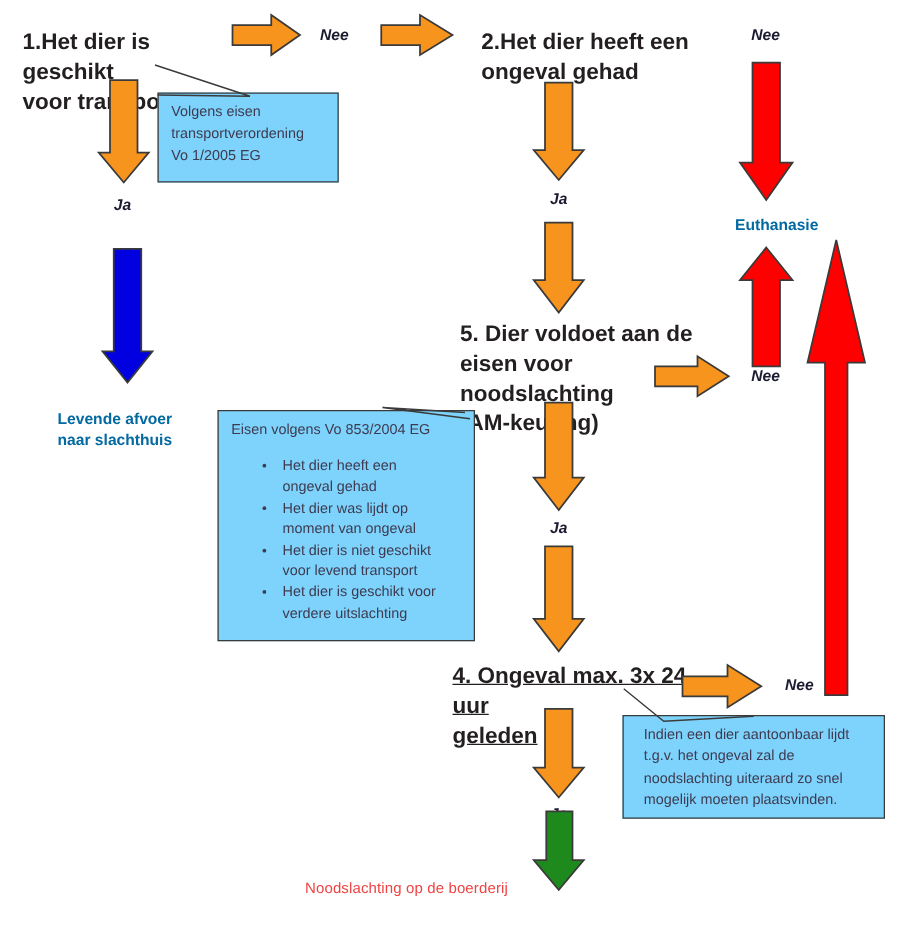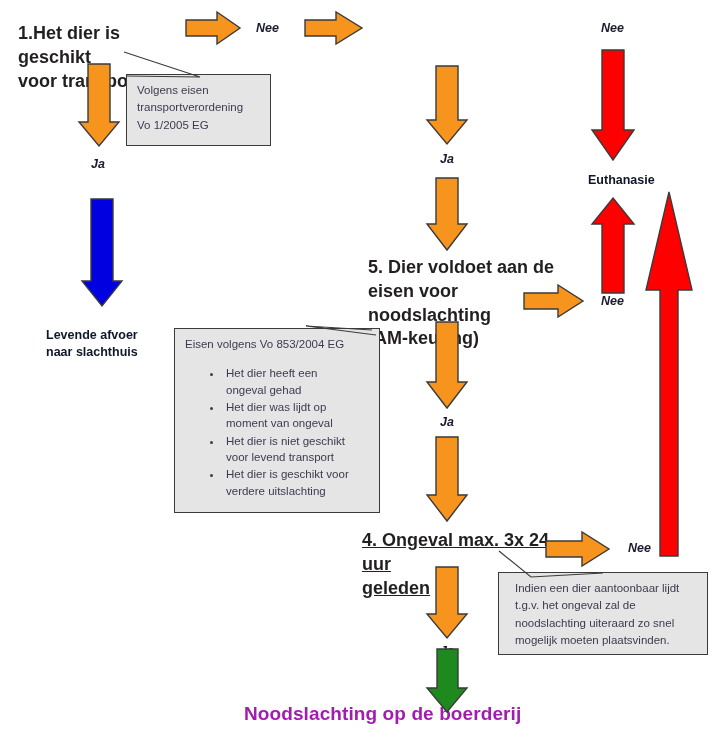--- a/index.html
+++ b/index.html
@@ -28,36 +28,36 @@
     font-weight: bold;
     font-size: 12.5px;
     color: #1b1b32;
     white-space: nowrap;
     font-style: italic;
   }
   .terminal-label {
     position: absolute;
     font-weight: bold;
     font-size: 12.5px;
-    color: #0f172a;
+    color: #0369a1;
     line-height: 1.34;
     white-space: pre-line;
   }
   .final-label {
     position: absolute;
-    font-weight: bold;
-    font-size: 19px;
-    color: #a21caf;
+    font-weight: normal;
+    font-size: 12px;
+    color: #ef4444;
     white-space: nowrap;
     letter-spacing: 0.1px;
   }
   .callout {
     position: absolute;
     border: 1px solid #3b3b3b;
-    background: #e5e5e5;
+    background: #7dd3fc;
     box-sizing: border-box;
     font-size: 11.5px;
     color: #3e3a50;
     line-height: 1.5;
     padding: 7px 9px 7px 10px;
     z-index: 5;
   }
   .callout .c-title {
     display: block;
     white-space: pre-line;
@@ -156,20 +156,22 @@
     <polyline points="124,52 200,77 126,76" fill="none" stroke="#3a3a3a" stroke-width="1.1"></polyline>
 
     <polyline points="376,335 306,326 372,330" fill="none" stroke="#3a3a3a" stroke-width="1.1"></polyline>
 
     <polyline points="499,551 531,577 603,573" fill="none" stroke="#3a3a3a" stroke-width="1.1"></polyline>
   </svg>
 
   <div class="node-label" style="left:18px; top:22px; width:170px;">1.Het dier is geschikt
     voor transport</div>
 
+  <div class="node-label" style="left:385px; top:22px; width:175px; text-align:left;">2.Het dier heeft een
+   ongeval gehad</div>
 
   <div class="node-label" style="left:368px; top:256px; width:190px;">5. Dier voldoet aan de
    eisen voor noodslachting
      (AM-keuring)</div>
 
   <div class="node-label" style="left:362px; top:529px; width:205px;text-decoration:underline;">4. Ongeval max. 3x 24 uur
               geleden</div>
 
   <div class="branch-label" style="left:256px; top:21px;">Nee</div>
 

